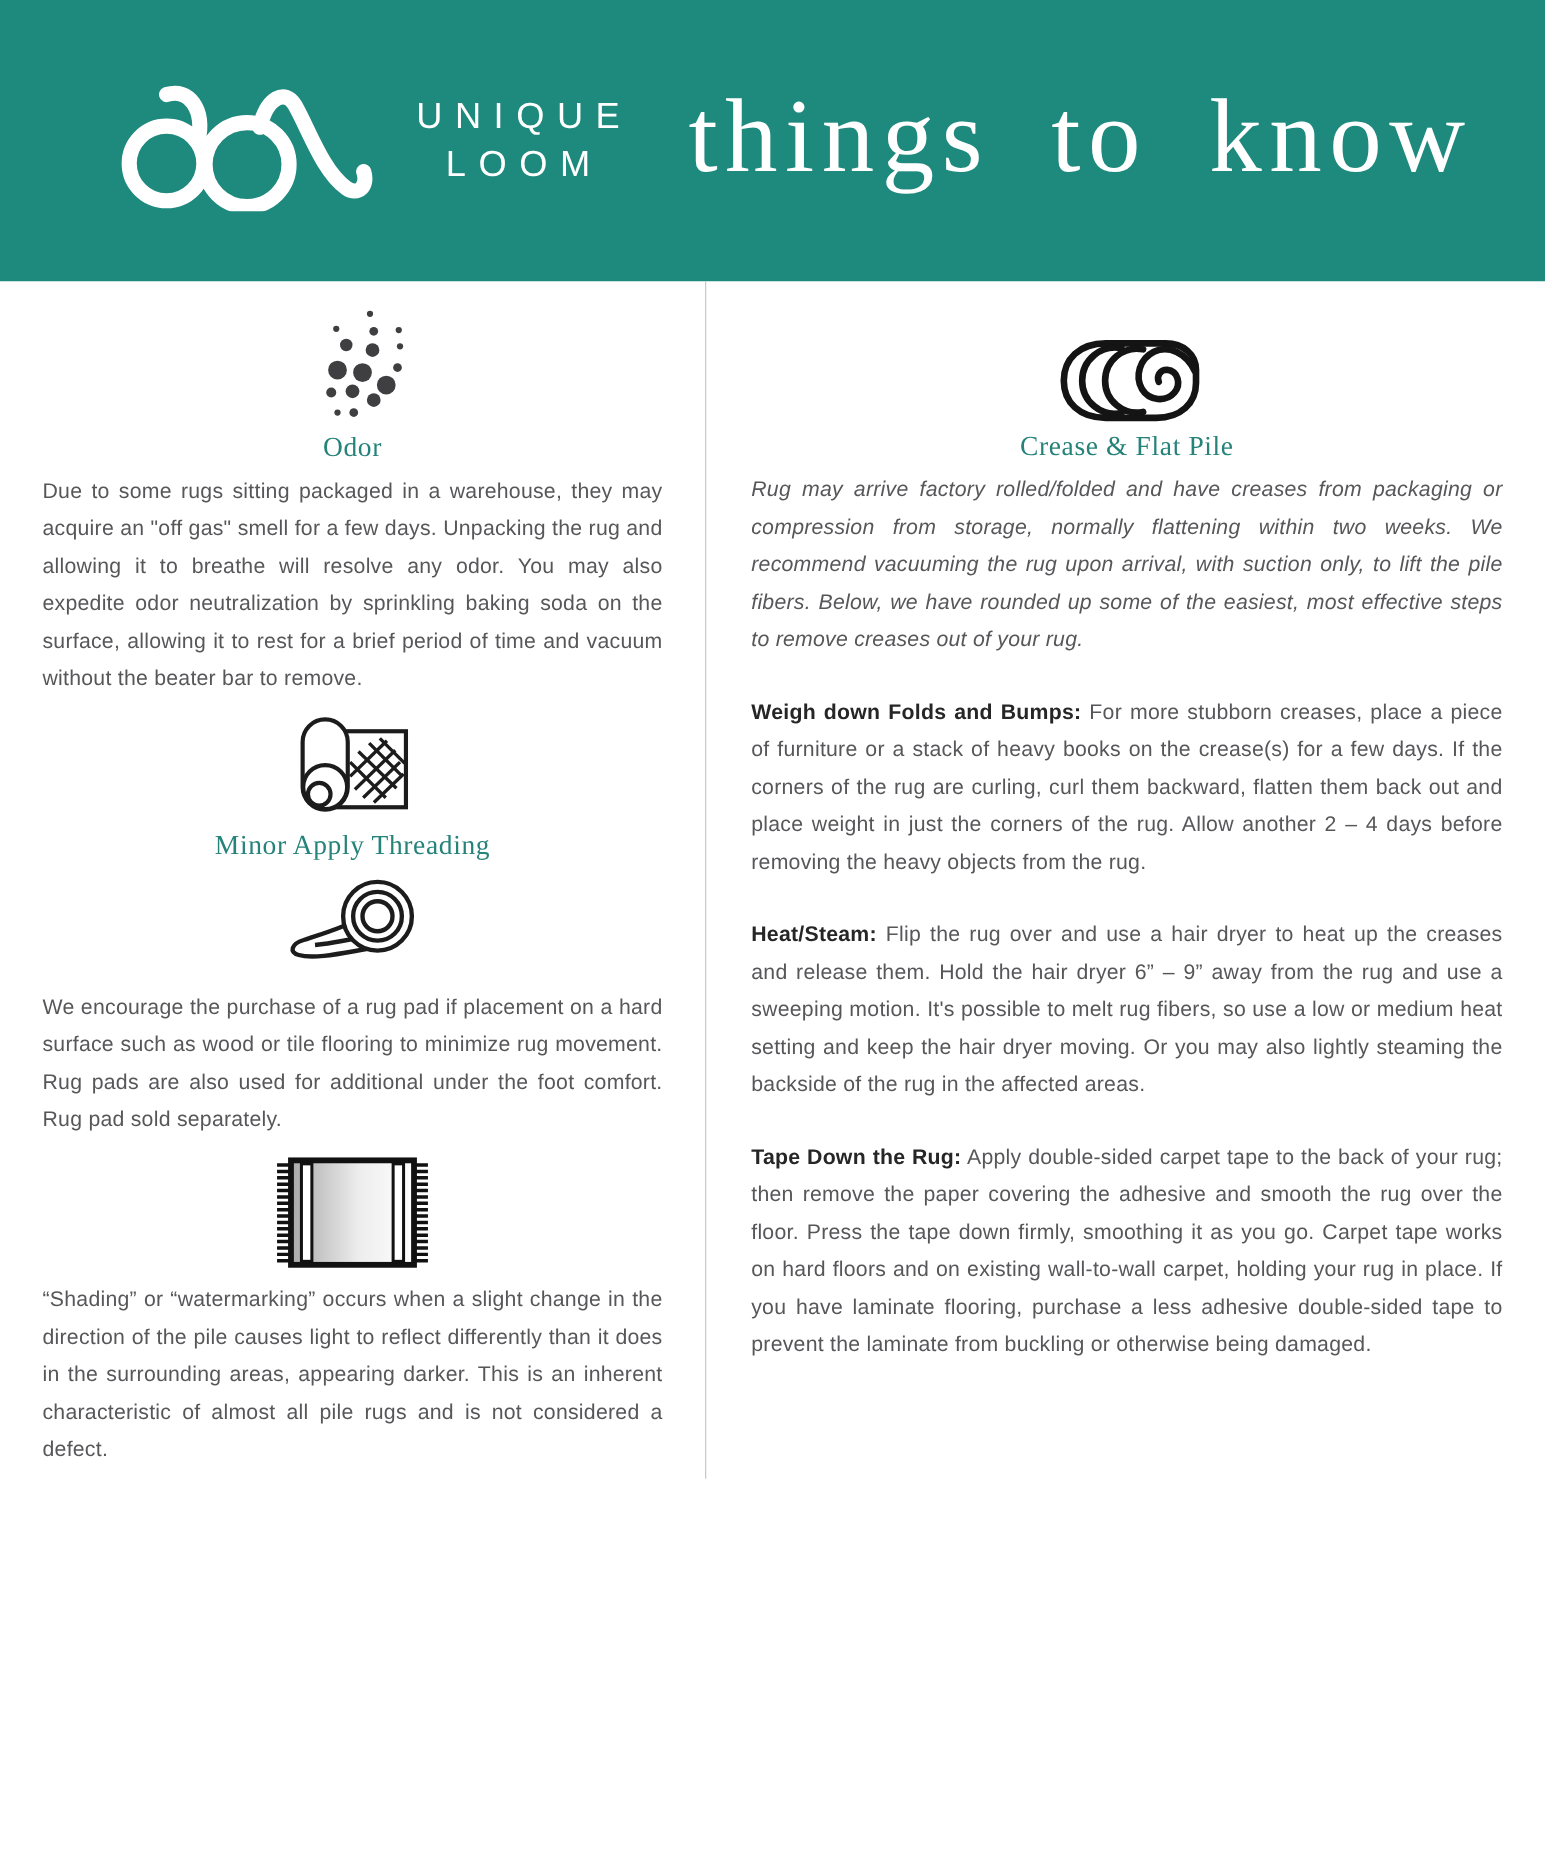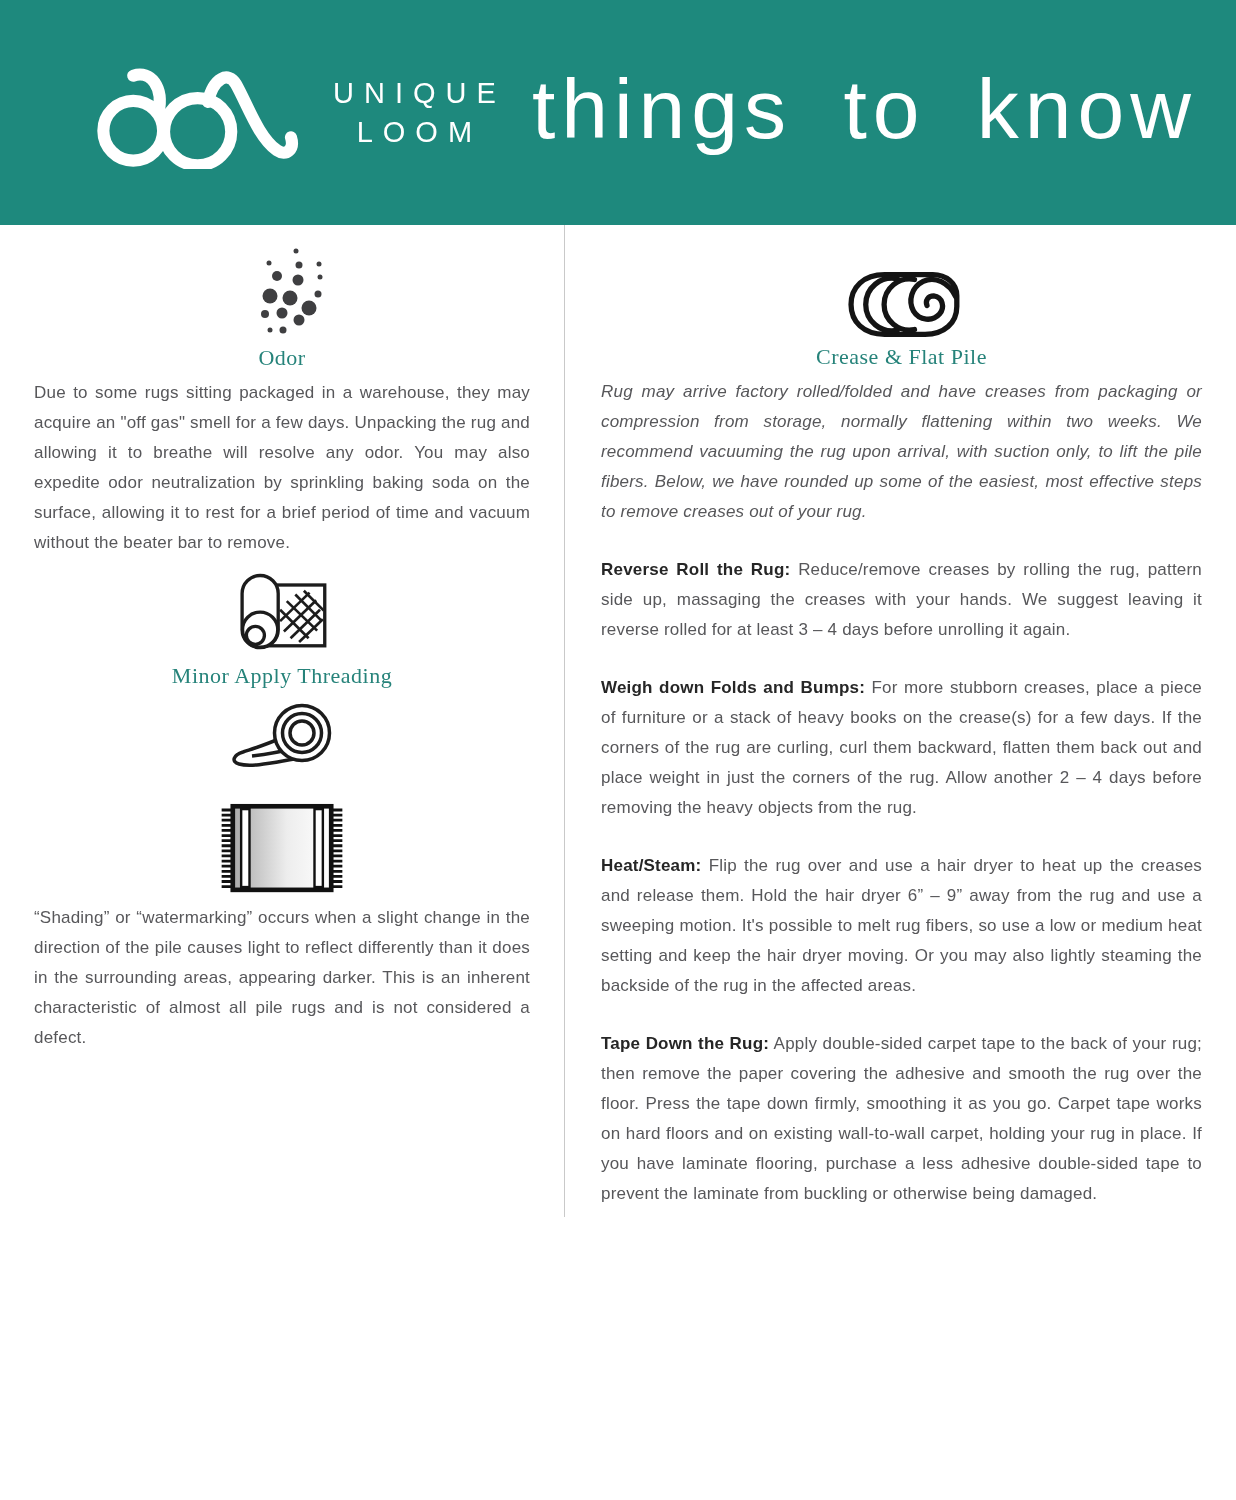--- a/index.html
+++ b/index.html
@@ -12,21 +12,21 @@
     height:225px;background:#1e897d;display:flex;align-items:center;
   }
   .logo-group{display:flex;align-items:center;margin-left:92px;}
   .logo-svg{width:215px;height:112px;display:block;}
   .brand{
     color:#ffffff;font-size:29px;letter-spacing:10px;line-height:1.32;
     text-align:center;margin-left:26px;font-weight:400;
   }
   .banner-title{
     flex:1;text-align:center;color:#ffffff;
-    font-family:Liberation Sans, sans-serif;
+    font-family:Liberation Serif, serif;
     font-size:84px;letter-spacing:6px;word-spacing:22px;
     padding-right:13px;margin-top:-6px;white-space:nowrap;
   }
   
   .content{display:flex;padding:0 34px;}
   .col{box-sizing:border-box;}
   .col-left{width:530px;padding:18px 34px 0 0;}
   .col-right{flex:1;border-left:1px solid #c9c9c9;padding:42px 0 0 36px;}
   .section{text-align:center;margin-bottom:8px;}
   .icon-wrap{display:block;margin:0 auto 2px;}
@@ -113,20 +113,21 @@
       <h2>Minor Apply Threading</h2>
     </div>
 
     <div class="section">
       <svg class="icon-wrap" width="120" height="92" viewBox="0 0 120 92">
         <path d="M75,32 C60,43 36,50 21,55 C11,58 9,65 17,67 C31,71 58,64 79,61 L79,50 C62,54 40,58 30,59" fill="#ffffff" stroke="#1c1c1c" stroke-width="3.5" stroke-linejoin="round"></path>
         <circle cx="80" cy="36" r="27.5" fill="#ffffff" stroke="#1c1c1c" stroke-width="3.5"></circle>
         <circle cx="80" cy="36" r="19.5" fill="#ffffff" stroke="#1c1c1c" stroke-width="3.5"></circle>
         <circle cx="80" cy="36" r="12" fill="#ffffff" stroke="#1c1c1c" stroke-width="3.5"></circle>
       </svg>
+      <p class="body">We encourage the purchase of a rug pad if placement on a hard surface such as wood or tile flooring to minimize rug movement. Rug pads are also used for additional under the foot comfort. Rug pad sold separately.</p>
     </div>
 
     <div class="section">
       <svg class="icon-wrap" width="140" height="104" viewBox="0 0 150 112">
         <defs>
           <linearGradient id="shadeGrad" x1="0" y1="0" x2="1" y2="0">
             <stop offset="0%" stop-color="#a9a9a9"></stop>
             <stop offset="55%" stop-color="#ededed"></stop>
             <stop offset="100%" stop-color="#ffffff"></stop>
           </linearGradient>
@@ -149,21 +150,20 @@
         <g fill="none" stroke="#141414" stroke-width="5.5" stroke-linecap="round">
           <path d="M42,8 C20,8 7,21 7,39 C7,57 20,70 42,70 L84,70 C104,70 117,58 117,41 L117,30 C117,17 106,8 92,8 Z"></path>
           <path d="M116,31 C109,16 94,9 82,15 C70,21 66,35 72,46 C78,56 92,57 99,49 C105,42 102,31 93,30 C87,30 84,35 86,40"></path>
           <path d="M55,12 A27.5,27.5 0 1 0 55,66"></path>
           <path d="M73,13 A26.5,26.5 0 1 0 73,65"></path>
         </g>
       </svg>
       <h2>Crease &amp; Flat Pile</h2>
       <p class="body intro">Rug may arrive factory rolled/folded and have creases from packaging or compression from storage, normally flattening within two weeks. We recommend vacuuming the rug upon arrival, with suction only, to lift the pile fibers. Below, we have rounded up some of the easiest, most effective steps to remove creases out of your rug.</p>
 
-      <p class="body tip"><strong class="lead">Reverse Roll the Rug:</strong> <span>Reduce/remove creases by rolling the rug, pattern side up, massaging the creases with your hands. We suggest leaving it reverse rolled for at least 3 – 4 days before unrolling it again.</span></p>
 
       <p class="body tip"><strong class="lead">Weigh down Folds and Bumps:</strong> <span>For more stubborn creases, place a piece of furniture or a stack of heavy books on the crease(s) for a few days. If the corners of the rug are curling, curl them backward, flatten them back out and place weight in just the corners of the rug. Allow another 2 – 4 days before removing the heavy objects from the rug.</span></p>
 
       <p class="body tip"><strong class="lead">Heat/Steam:</strong> <span>Flip the rug over and use a hair dryer to heat up the creases and release them. Hold the hair dryer 6” – 9” away from the rug and use a sweeping motion. It's possible to melt rug fibers, so use a low or medium heat setting and keep the hair dryer moving. Or you may also lightly steaming the backside of the rug in the affected areas.</span></p>
 
       <p class="body tip"><strong class="lead">Tape Down the Rug:</strong> <span>Apply double-sided carpet tape to the back of your rug; then remove the paper covering the adhesive and smooth the rug over the floor. Press the tape down firmly, smoothing it as you go. Carpet tape works on hard floors and on existing wall-to-wall carpet, holding your rug in place. If you have laminate flooring, purchase a less adhesive double-sided tape to prevent the laminate from buckling or otherwise being damaged.</span></p>
     </div>
   </div>
 </div>
 

